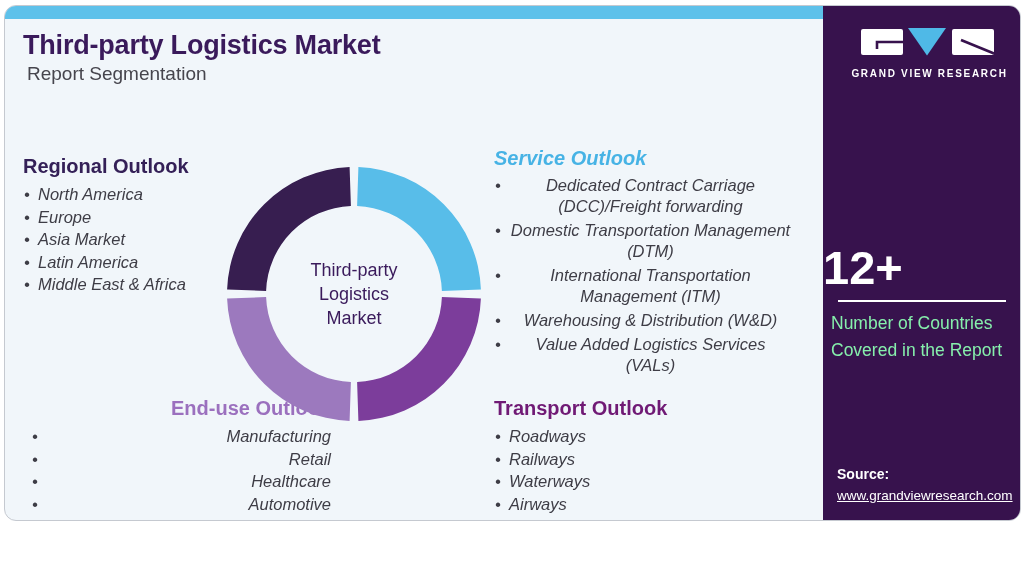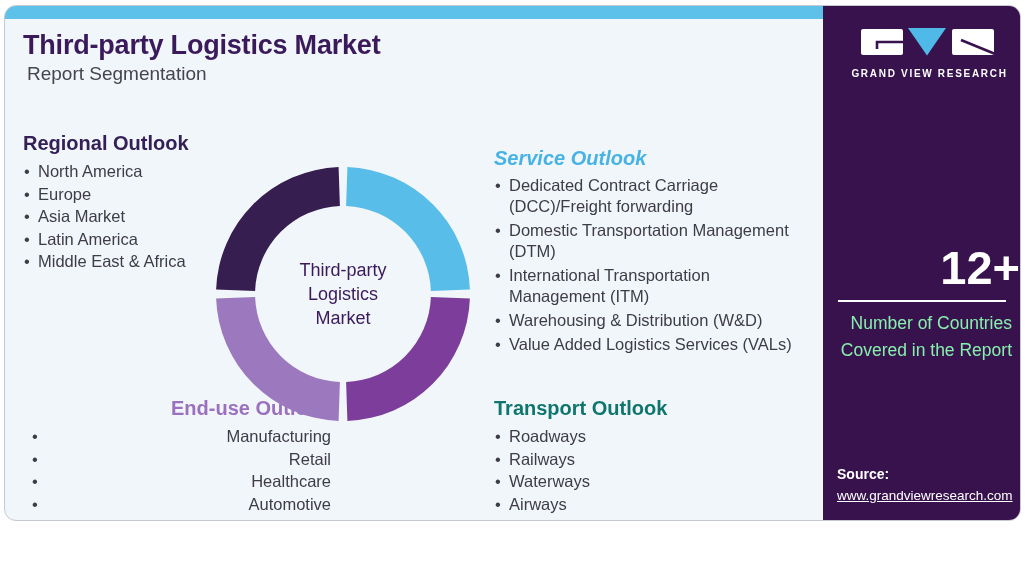--- a/index.html
+++ b/index.html
@@ -12,44 +12,44 @@
   
   .main { position:absolute; left:0; top:0; right:197px; bottom:0; }
   .title { position:absolute; left:18px; top:24px; font-size:27px; font-weight:800;
     color:#3A1A5B; letter-spacing:-0.2px; }
   .subtitle { position:absolute; left:22px; top:57px; font-size:19px; color:#46454D; }
 
   .quad { position:absolute; width:300px; }
   .quad h2 { font-size:20px; font-weight:700; margin-bottom:5px; }
   .quad ul { list-style:none; }
   .quad li { position:relative; padding-left:15px; font-size:16.5px; line-height:22.5px;
-    color:#3E3D46; }
+    color:#3E3D46;font-style:italic; }
   .quad li::before { content:"\2022"; position:absolute; left:1px; }
-  .q-regional  { left:18px;  top:126px; }
+  .q-regional  { left:18px;  top:149px; }
   .q-service   { left:489px; top:141px; width:298px; }
   .q-enduse    { left:26px;  top:391px;text-align:right; }
   .q-transport { left:489px; top:391px; }
   .q-regional h2  { color:#342057; }
   .q-service h2   { color:#47B3E5;font-style:italic; }
   .q-enduse h2    { color:#9B70BE; }
-  .q-transport h2 { color:#0f766e; }
-  .q-service li { line-height:21px; margin-bottom:3px; }
+  .q-transport h2 { color:#701a75; }
+  .q-service li { line-height:21px; margin-bottom:3px;text-align:center; }
 
-  .donut { position:absolute; left:208px; top:158px; width:260px; height:260px; }
+  .donut { position:absolute; left:219px; top:158px; width:260px; height:260px; }
   .donut svg { position:absolute; inset:0; }
   .donut-label { position:absolute; inset:0; display:flex; align-items:center;
     justify-content:center; text-align:center; font-size:18px; line-height:24px;
     color:#3A1A5B; white-space:pre-line; }
 
   
   .sidebar { position:absolute; right:0; top:0; bottom:0; width:197px; background:#37124D; }
   .logo-block { position:absolute; top:20px; left:16px; right:0; text-align:center; }
   .logo-text { margin-top:7px; color:#ffffff; font-size:10px; font-weight:700;
     letter-spacing:1.7px; }
-  .stat { position:absolute; top:236px; left:0; right:0; text-align:right; color:#fff; }
+  .stat { position:absolute; top:236px; left:0; right:0; text-align:left; color:#fff; }
   .stat-value { font-size:47px; font-weight:700; line-height:52px; }
   .stat-divider { width:168px; height:2px; background:#ffffff; margin:6px auto 8px; }
   .stat-caption { font-size:17.5px; line-height:26.5px; color:#86efac; padding:0 8px; }
   .source { position:absolute; left:14px; bottom:14px; color:#ffffff;margin-top:16px; }
   .source-label { font-size:14px; font-weight:700; line-height:21px; }
   .source-url { font-size:13.5px; line-height:21px;text-decoration:underline; }
 </style>
 </head>
 <body>
 

